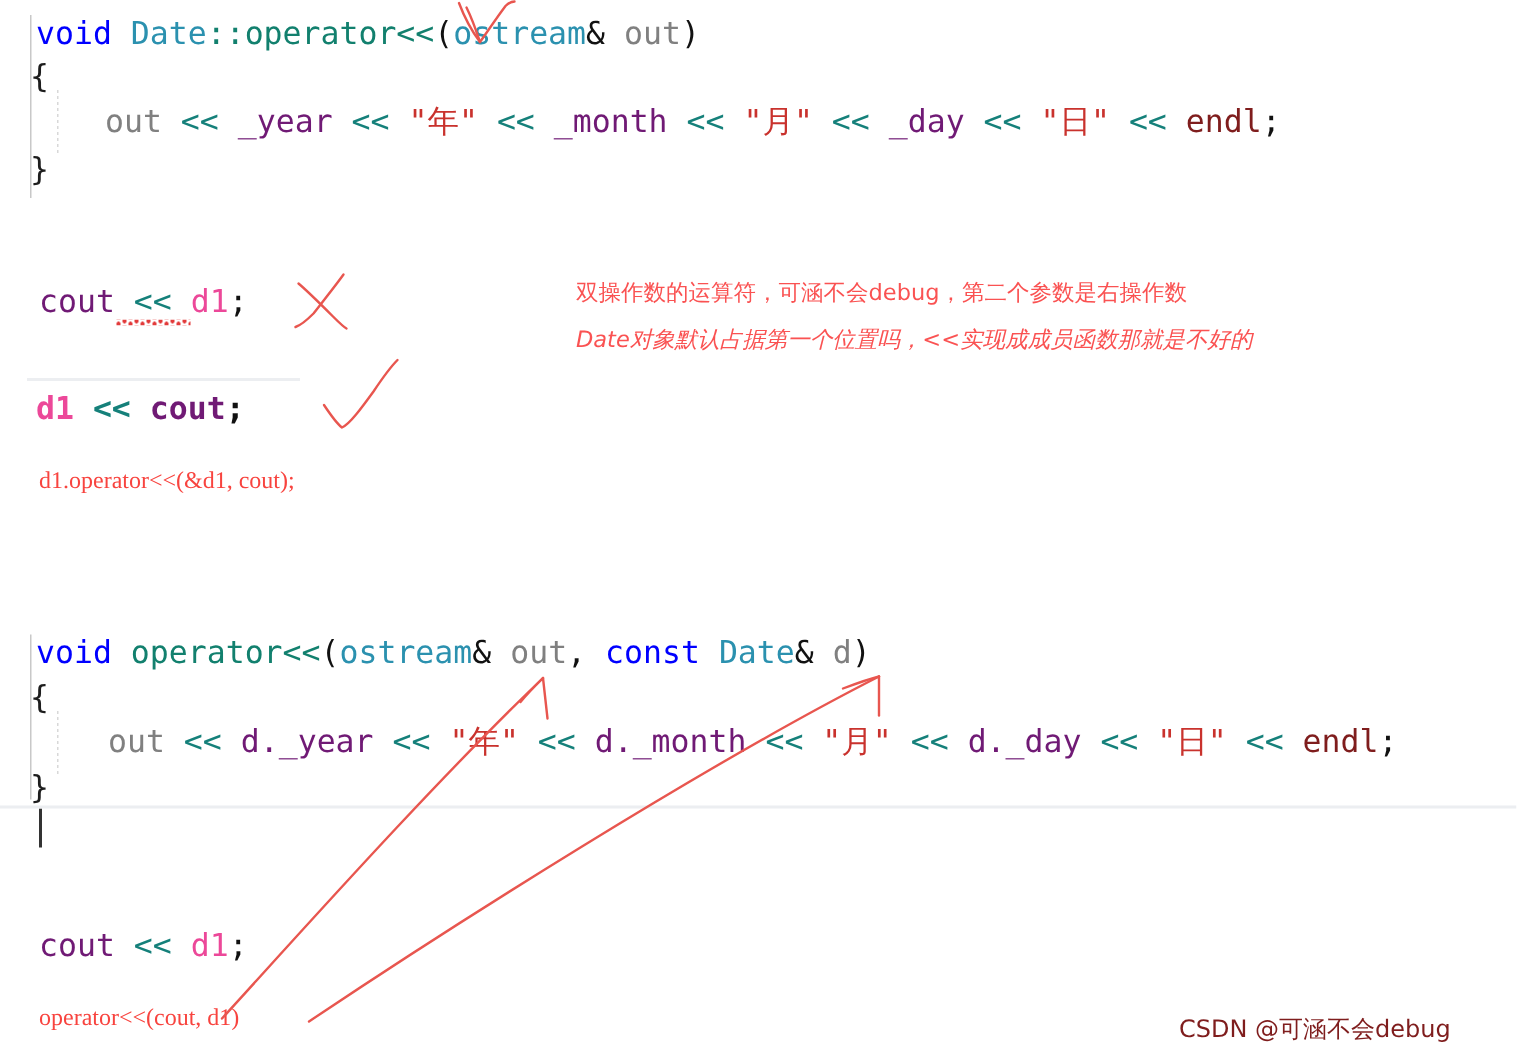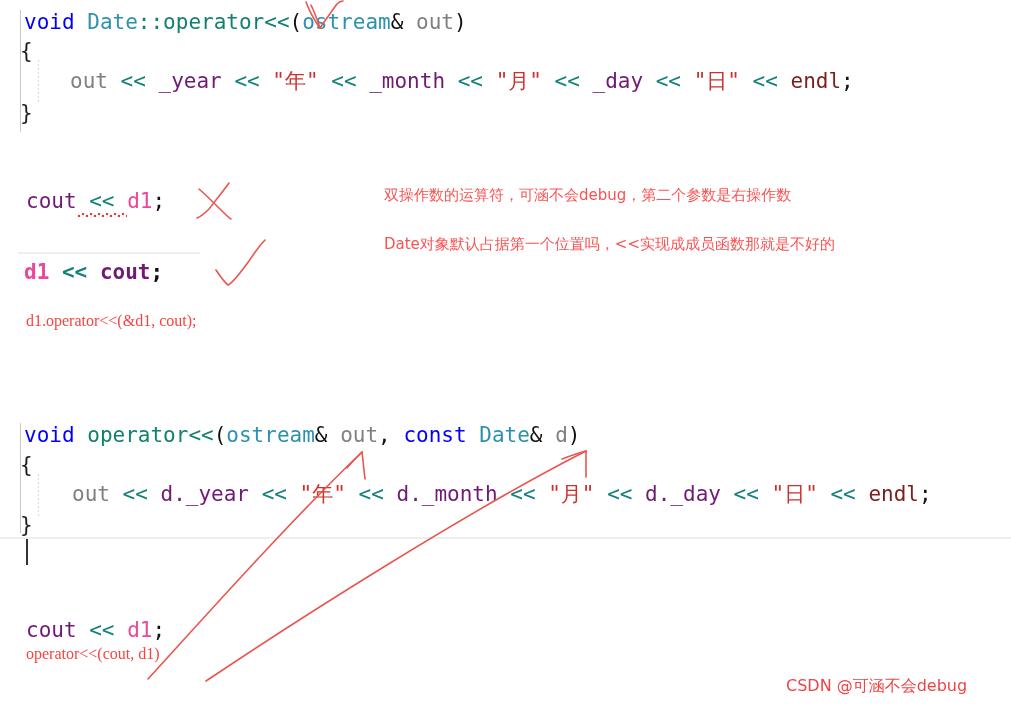--- a/index.html
+++ b/index.html
@@ -97,21 +97,21 @@
     position: absolute;
     left: 0; top: 0;
     width: 1011px; height: 706px;
     pointer-events: none;
   }
   .watermark {
     position: absolute;
     white-space: pre;
     font-family: "DejaVu Sans", "Liberation Sans", sans-serif;
     font-size: 16px;
-    color: #ef4444;
+    color: #7f1d1d;
   }
 </style>
 </head>
 <body>
 
 <div class="block-bar" style="left:20px; top:10px; height:122px;"></div>
 <div class="indent-guide" style="left:38px; top:60px; height:44px;"></div>
 
 <div class="code-line" style="left:24px; top:9px;"><span class="kw">void</span><span class="plain"> </span><span class="type">Date</span><span class="fn">::operator&lt;&lt;</span><span class="punc">(</span><span class="type">ostream</span><span class="punc">&amp;</span><span class="var"> out</span><span class="punc">)</span></div>
 
@@ -123,40 +123,40 @@
 
 <div class="code-line" style="left:26px; top:188px;"><span class="plain">cout</span><span class="op squiggle"> &lt;&lt; </span><span class="ident">d1</span><span class="punc">;</span></div>
 
 <div class="divider" style="left:18px; top:252px; width:182px;"></div>
 
 <div class="code-line" style="left:24px; top:259px;font-weight:bold;"><span class="ident">d1</span><span class="op"> &lt;&lt; </span><span class="plain">cout</span><span class="punc">;</span></div>
 
 <div class="note-mono" style="left:26px; top:311px;">d1.operator&lt;&lt;(&amp;d1, cout);</div>
 
 <div class="note" style="left:384px; top:185px;">双操作数的运算符，可涵不会debug，第二个参数是右操作数</div>
-<div class="note" style="left:384px; top:234px;">Date对象默认占据第一个位置吗，&lt;&lt;实现成成员函数那就是不好的</div>
+<div class="note" style="left:384px; top:216px;font-style:italic;">Date对象默认占据第一个位置吗，&lt;&lt;实现成成员函数那就是不好的</div>
 
 <div class="block-bar" style="left:20px; top:423px; height:110px;"></div>
 <div class="indent-guide" style="left:38px; top:474px; height:42px;"></div>
 
 <div class="code-line" style="left:24px; top:422px;"><span class="kw">void</span><span class="plain"> </span><span class="fn">operator&lt;&lt;</span><span class="punc">(</span><span class="type">ostream</span><span class="punc">&amp;</span><span class="var"> out</span><span class="punc">, </span><span class="kw">const</span><span class="plain"> </span><span class="type">Date</span><span class="punc">&amp;</span><span class="var"> d</span><span class="punc">)</span></div>
 
 <div class="code-line brace" style="left:20px; top:452px;">{</div>
 
 <div class="code-line" style="left:72px; top:481px;"><span class="var">out</span><span class="op"> &lt;&lt; </span><span class="plain">d._year</span><span class="op"> &lt;&lt; </span><span class="str">"年"</span><span class="op"> &lt;&lt; </span><span class="plain">d._month</span><span class="op"> &lt;&lt; </span><span class="str">"月"</span><span class="op"> &lt;&lt; </span><span class="plain">d._day</span><span class="op"> &lt;&lt; </span><span class="str">"日"</span><span class="op"> &lt;&lt; </span><span class="lib">endl</span><span class="punc">;</span></div>
 
 <div class="code-line brace" style="left:20px; top:512px;">}</div>
 
 <div class="caret" style="left:26px; top:539px; height:26px;"></div>
 
 <div class="divider" style="left:0px; top:537px; width:1011px;"></div>
 
 <div class="code-line" style="left:26px; top:617px;"><span class="plain">cout</span><span class="op"> &lt;&lt; </span><span class="ident">d1</span><span class="punc">;</span></div>
 
-<div class="note-mono" style="left:26px; top:644px;text-align:center;">operator&lt;&lt;(cout, d1)</div>
+<div class="note-mono" style="left:26px; top:669px;text-align:center;">operator&lt;&lt;(cout, d1)</div>
 
 <svg class="ink" viewBox="0 0 1011 706" xmlns="http://www.w3.org/2000/svg">
   <g fill="none" stroke="#e8564f" stroke-width="1.6" stroke-linecap="round" stroke-linejoin="round">
 
     <path d="M306,2 C309,10 314,20 320,28 C325,21 331,12 337,4 C339,2 341,1 343,1"></path>
     <path d="M320,28 C318,22 315,13 311,5"></path>
 
     <path d="M199,189 C205,194 214,203 222,211 C226,215 229,218 231,219"></path>
     <path d="M229,183 C224,190 216,200 209,209 C204,214 200,217 197,218"></path>
 

